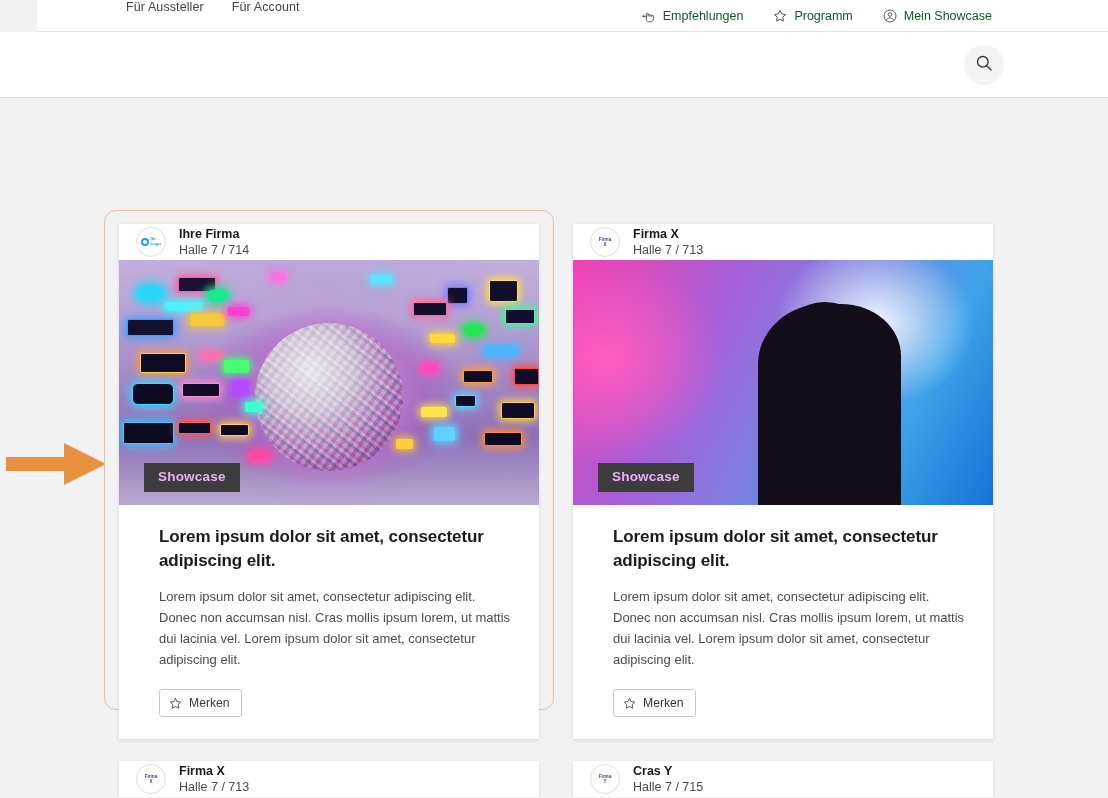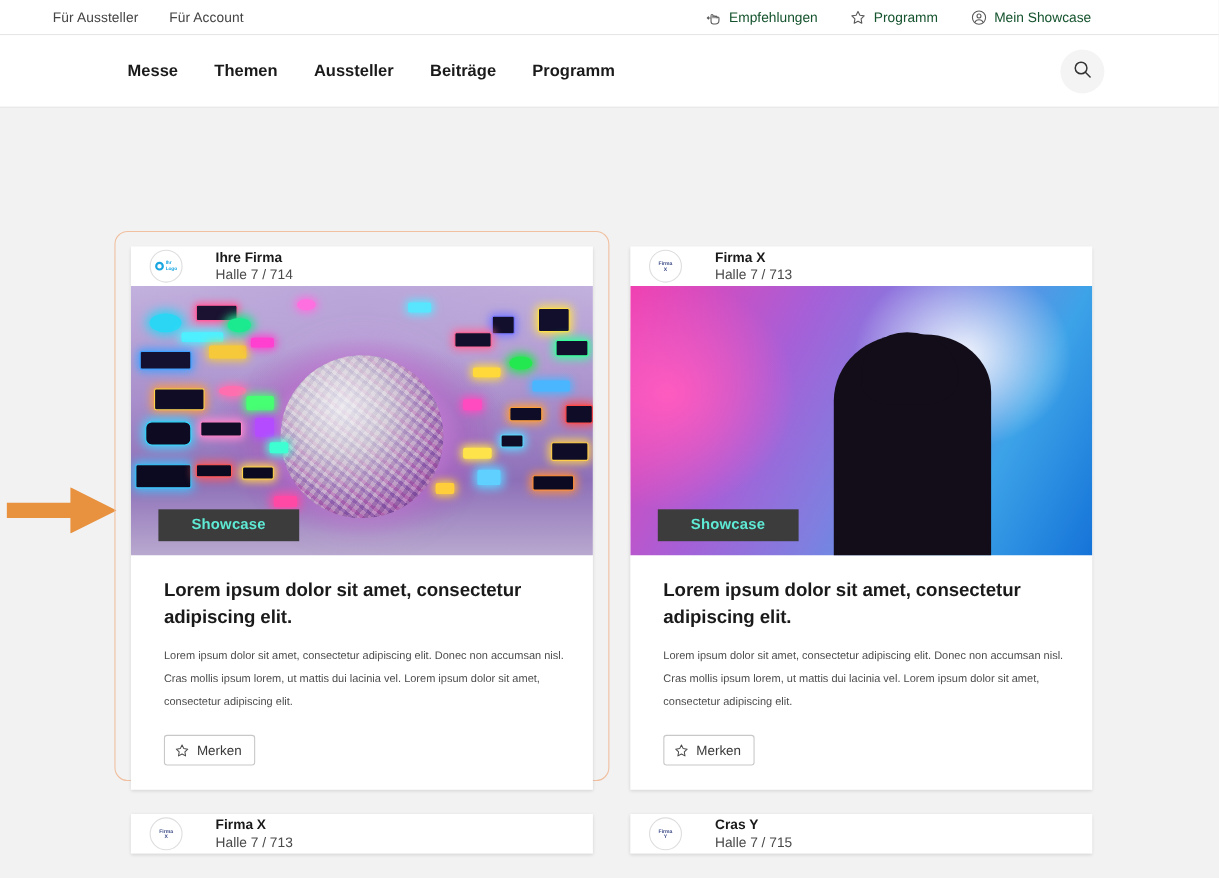--- a/index.html
+++ b/index.html
@@ -12,23 +12,24 @@
     font-family: "Liberation Sans", sans-serif;
     -webkit-font-smoothing: antialiased;
   }
 
   
   .topbar {
     height: 32px;
     background: #ffffff;
     border-bottom: 1px solid #e4e4e4;
     display: flex;
-    align-items: center;
-    padding: 0 48px;
+    align-items: flex-start;
+    padding: 0 89px;
     position: relative;
+    margin-left: 37px;
   }
   .topbar-left { display: flex; align-items: center; gap: 28px; }
   .topbar-right {
     position: absolute;
     right: 116px;
     top: 0;
     height: 32px;
     display: flex;
     align-items: center;
     gap: 30px;
@@ -125,21 +126,21 @@
 
   .card {
     background: #ffffff;
     box-shadow: 0 1px 3px rgba(0,0,0,.12);
     overflow: hidden;
   }
 
   .card-head {
     display: flex;
     align-items: center;
-    gap: 30px;
+    gap: 13px;
     padding: 12px 16px 12px 17px;
     height: 36px;
   }
   .logo-circle {
     width: 30px; height: 30px;
     flex: 0 0 30px;
     border-radius: 50%;
     border: 1px solid #dedede;
     background: #fff;
     display: flex;
@@ -187,40 +188,40 @@
     height: 245px;
     overflow: hidden;
   }
   .media-img { position: absolute; inset: 0; }
 
   .badge {
     position: absolute;
     left: 25px;
     bottom: 13px;
     background: #3c3c3c;
-    color: #5eead4;
+    color: #f0abfc;
     font-size: 13.5px;
     font-weight: bold;
-    padding: 7px 30px 8px;
+    padding: 7px 14px 8px;
     line-height: 14px;
     letter-spacing: .2px;
     cursor: pointer;
   }
 
-  .card-body { padding: 20px 24px 22px 30px; }
+  .card-body { padding: 20px 24px 22px 40px; }
   .card-title {
     font-size: 17px;
     font-weight: bold;
     color: #1a1a1a;
     line-height: 24px;
     letter-spacing: -.1px;
   }
   .card-text {
     margin-top: 13px;
-    font-size: 10px;
+    font-size: 13px;
     color: #4c4c4c;
     line-height: 21px;
   }
   .merken-btn {
     margin-top: 19px;
     display: inline-flex;
     align-items: center;
     gap: 7px;
     border: 1px solid #c8c8c8;
     border-radius: 3px;
@@ -339,27 +340,20 @@
           <circle cx="7" cy="5.5" r="1.8"></circle>
           <path d="M3.3 11.4c.5-1.6 1.9-2.5 3.7-2.5s3.2.9 3.7 2.5"></path>
         </svg>
       </span>
       <span>Mein Showcase</span>
     </a>
   </div>
 </div>
 
 <div class="mainnav">
-  <div class="nav-items">
-    <a class="nav-item">Messe</a>
-    <a class="nav-item">Themen</a>
-    <a class="nav-item">Aussteller</a>
-    <a class="nav-item">Beiträge</a>
-    <a class="nav-item">Programm</a>
-  </div>
   <button class="search-btn">
     <span>
       <svg width="18" height="18" viewBox="0 0 18 18" fill="none" stroke="#333" stroke-width="1.35">
         <circle cx="7.8" cy="7.8" r="5.3"></circle>
         <path d="M11.7 11.7L16 16" stroke-linecap="round"></path>
       </svg>
     </span>
   </button>
 </div>
 

